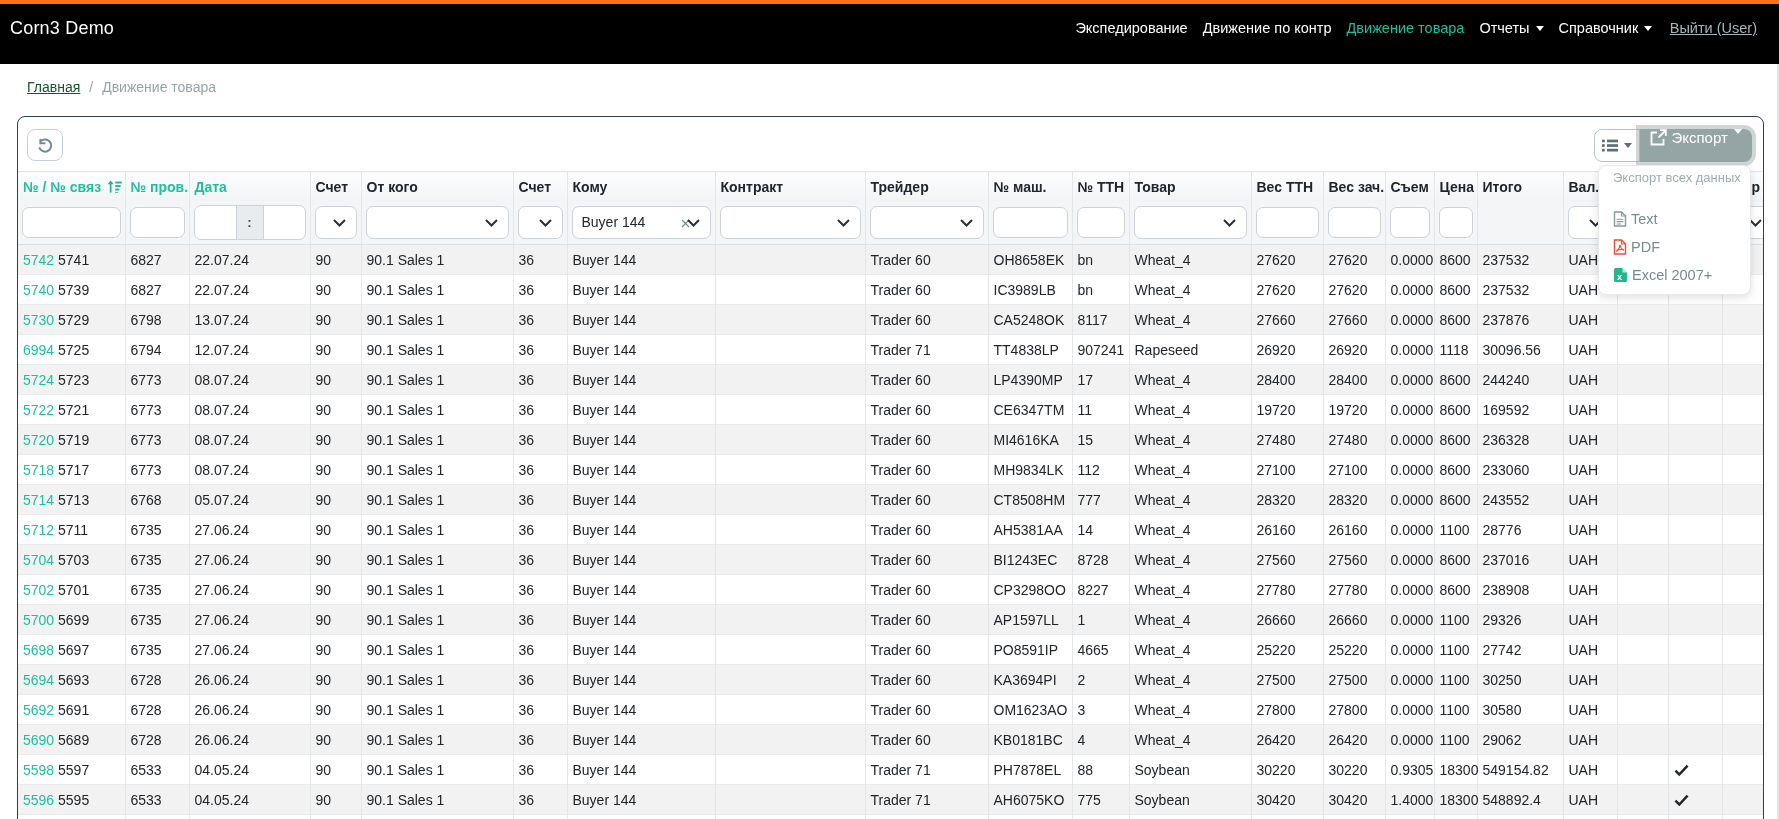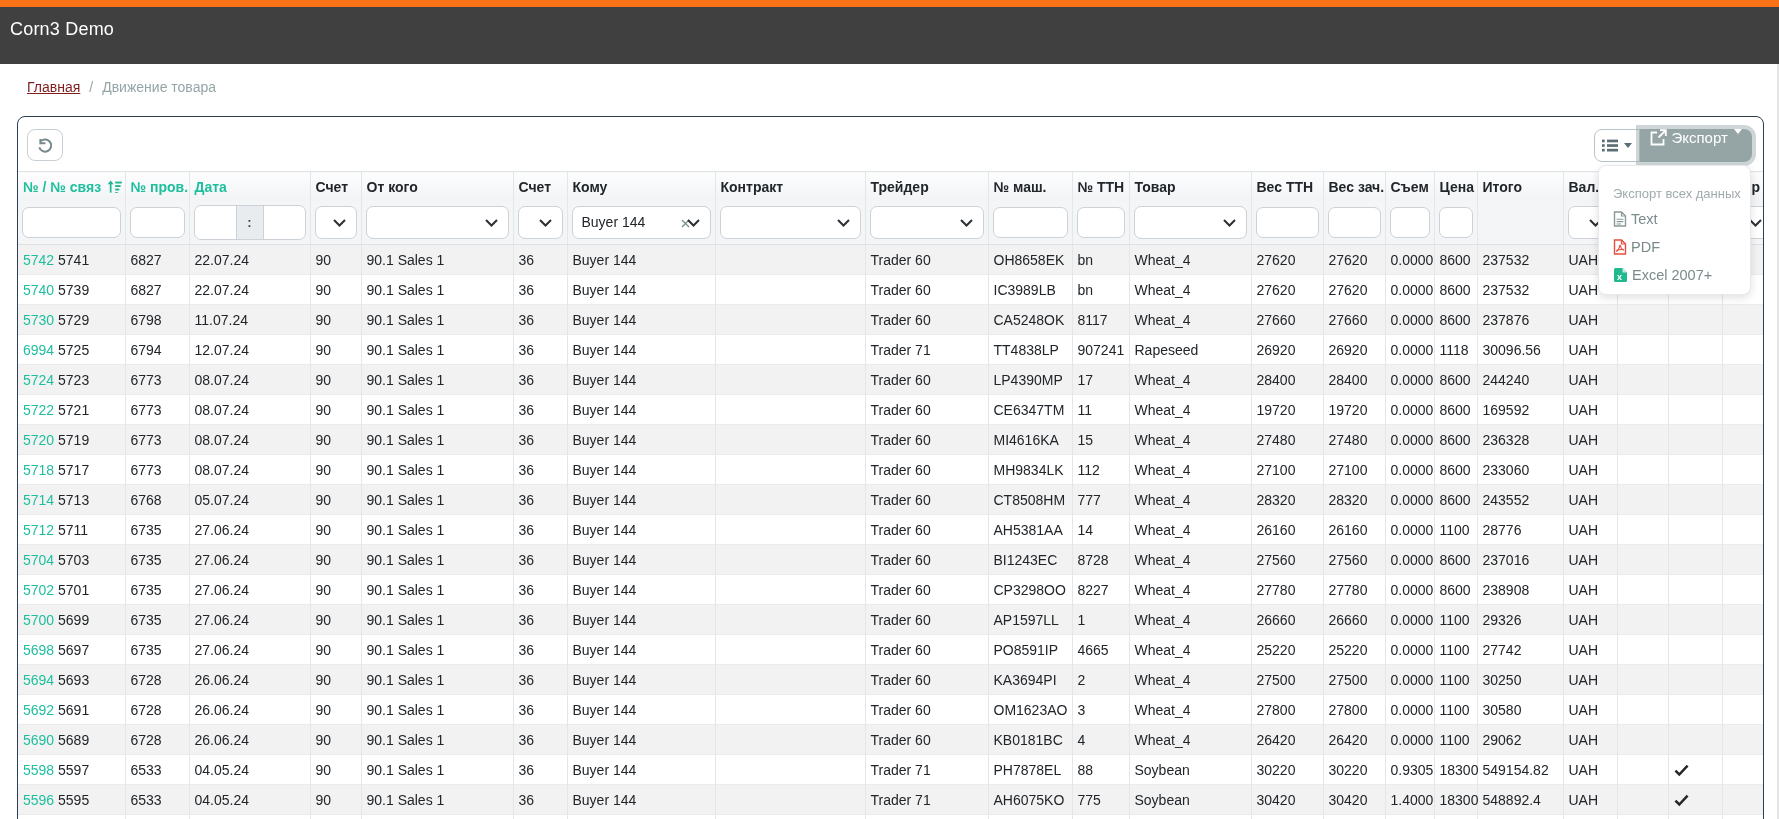--- a/index.html
+++ b/index.html
@@ -1,27 +1,27 @@
 <!DOCTYPE html>
 <html lang="ru"><head><meta charset="utf-8"><title>Corn3 Demo</title>
 <style>
 *{margin:0;padding:0;box-sizing:border-box}
 html,body{width:1779px;height:819px;overflow:hidden;background:#fff;
  font-family:"Liberation Sans",sans-serif;color:#212529}
-.navbar{position:absolute;left:0;top:0;width:1779px;height:64px;background:#404040;
- display:flex;align-items:center;padding:0 13px 12px 10px;border-top:7px solid #f97316}
+.navbar{position:absolute;left:0;top:0;width:1779px;height:64px;background:#000000;
+ display:flex;align-items:center;padding:0 13px 12px 10px;border-top:4px solid #f97316}
 .brand{color:#fff;font-size:18px;letter-spacing:.2px}
 .nav{margin-left:auto;display:flex;align-items:center;font-size:14.5px;padding-right:9px}
 .nav a{color:#fff;text-decoration:none;padding:0 7.5px}
 .nav a.act{color:#1fbf9e}
 .nav a.exit{color:#a9b4b9;text-decoration:underline;padding-right:0;padding-left:10px}
 .caret{display:inline-block;vertical-align:2px;margin-left:6px;border-top:5px solid currentColor;
  border-left:4.5px solid transparent;border-right:4.5px solid transparent}
 .crumb{position:absolute;left:27px;top:79px;font-size:14px;color:#95a5a6}
-.crumb a{color:#7f1d1d;text-decoration:underline}
+.crumb a{color:#14532d;text-decoration:underline}
 .crumb .sep{margin:0 9px;color:#95a5a6}
 .card{position:absolute;left:17px;top:116px;width:1747px;height:760px;
  border:1px solid #2C3E50;border-radius:8px;background:#fff;overflow:hidden}
 .btnr{position:absolute;left:9px;top:12px;width:36px;height:32px;border:1px solid #c8cfd4;
  border-radius:8px;background:#fff;display:flex;align-items:center;justify-content:center}
 .grp{position:absolute;top:11.5px;left:1576px;height:33px;display:flex}
 .btn-list{width:46px;height:33px;background:#fff;border:1px solid #b9c4c8;border-radius:8px 0 0 8px;
  display:flex;align-items:center;justify-content:center;gap:5px;color:#5c6e75}
 .btn-exp{width:112px;height:33px;background:#95a5a6;border-radius:0 8px 8px 0;color:#fff;
  display:flex;align-items:flex-start;justify-content:center;font-size:15px;
@@ -37,29 +37,37 @@
 tbody tr:first-child td{border-top:none}
 .lnk,.hlink{color:#1fbf9e;}
 .inp{height:31px;background:#fff;border:1px solid #ccd2d7;border-radius:7px}
 .sel{position:relative;height:33px}
 .sel .chev{position:absolute;right:9px;top:9.5px}
 .dgrp{display:flex;height:35px;border:1px solid #ccd2d7;border-radius:7px;overflow:hidden;background:#fff}
 .dgrp .mid{width:28px;background:#e8ecee;border-left:1px solid #ccd2d7;border-right:1px solid #ccd2d7;
  display:flex;align-items:center;justify-content:center;color:#444;font-size:13px}
 .menu{position:absolute;left:1580px;top:48px;width:153px;height:130px;background:#fff;
  border:1px solid #e7e9ea;border-radius:8px;box-shadow:0 3px 9px rgba(0,0,0,.12);z-index:50}
-.menu .hdr{position:absolute;left:14px;top:20px;font-size:13px;color:#9fabac;white-space:nowrap}
+.menu .hdr{position:absolute;left:14px;top:4px;font-size:13px;color:#9fabac;white-space:nowrap}
 .menu .it{position:absolute;left:14px;height:20px;display:flex;align-items:center;gap:4px;
  font-size:14.5px;color:#7b8a8b;white-space:nowrap}
 .menu .it1{top:43px}.menu .it2{top:71px}.menu .it3{top:99px}
 .sb{position:absolute;right:0;top:64px;width:2px;height:755px;background:#e4e4e4}
 </style></head>
 <body>
 <nav class="navbar">
   <span class="brand">Corn3 Demo</span>
+  <div class="nav">
+    <a>Экспедирование</a>
+    <a>Движение по контр</a>
+    <a class="act">Движение товара</a>
+    <a>Отчеты<span class="caret"></span></a>
+    <a>Справочник<span class="caret"></span></a>
+    <a class="exit">Выйти (User)</a>
+  </div>
 </nav>
 <div class="crumb"><a>Главная</a><span class="sep">/</span>Движение товара</div>
 <div class="card">
   <div class="btnr">
       <svg width="18" height="18" viewBox="0 0 18 18">
         <path d="M5.0 5.0 A 6.1 6.1 0 1 1 3.3 11.4" fill="none" stroke="#76888b" stroke-width="2"></path>
         <path d="M4.4 2.9 L4.4 7.25 L9.4 7.25" fill="none" stroke="#76888b" stroke-width="2"></path>
       </svg>
     </div>
   <div class="grp">
@@ -284,21 +292,21 @@
           <td>8600</td>
           <td>237532</td>
           <td>UAH</td>
           <td></td>
           <td></td>
           <td></td>
         </tr>
 <tr>
           <td><a class="lnk">5730</a> 5729</td>
           <td>6798</td>
-          <td>11.07.24</td>
+          <td>13.07.24</td>
           <td>90</td>
           <td>90.1 Sales 1</td>
           <td>36</td>
           <td>Buyer 144</td>
           <td></td>
           <td>Trader 60</td>
           <td>CA5248OK</td>
           <td>8117</td>
           <td>Wheat_4</td>
           <td>27660</td>

